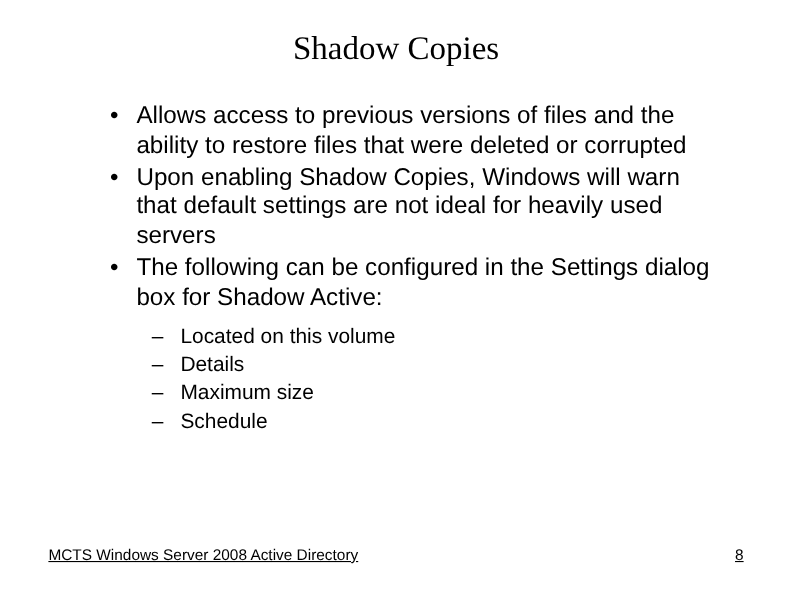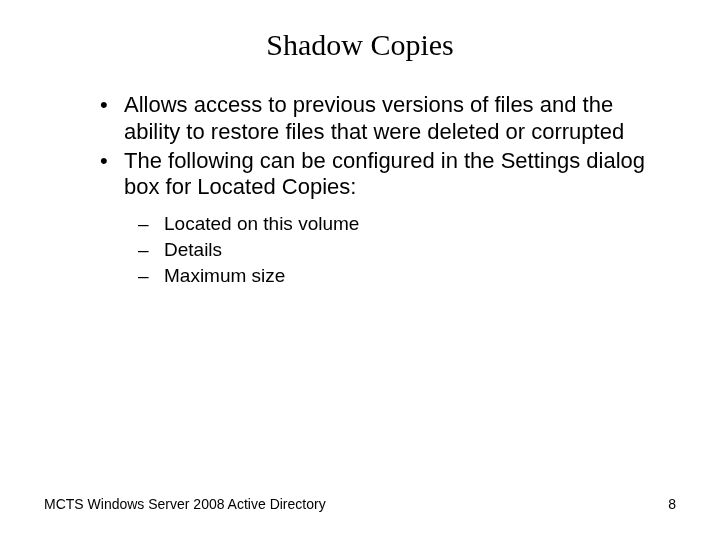--- a/index.html
+++ b/index.html
@@ -61,37 +61,40 @@
     }
     .footer {
       position: absolute;
       bottom: 28px;
       left: 44px;
       right: 44px;
       display: flex;
       justify-content: space-between;
       align-items: flex-end;
       font-size: 14px;
+      text-decoration: underline;
     }
     .footer-left { }
     .footer-right { }
   </style>
 </head>
 <body>
 
 <h1 class="slide-title">Shadow Copies</h1>
 
 <div class="content">
   <ul class="bullet-list">
     <li class="bullet-item">Allows access to previous versions of files and the ability to restore files that were deleted or corrupted</li>
-    <li class="bullet-item">The following can be configured in the Settings dialog box for Located Copies:</li>
+    <li class="bullet-item">Upon enabling Shadow Copies, Windows will warn that default settings are not ideal for heavily used servers</li>
+    <li class="bullet-item">The following can be configured in the Settings dialog box for Shadow Active:</li>
   </ul>
   <ul class="sub-list">
     <li class="sub-item">Located on this volume</li>
     <li class="sub-item">Details</li>
     <li class="sub-item">Maximum size</li>
+    <li class="sub-item">Schedule</li>
   </ul>
 </div>
 
 <div class="footer">
   <span class="footer-left">MCTS Windows Server 2008 Active Directory</span>
   <span class="footer-right">8</span>
 </div>
 
 </body></html>

